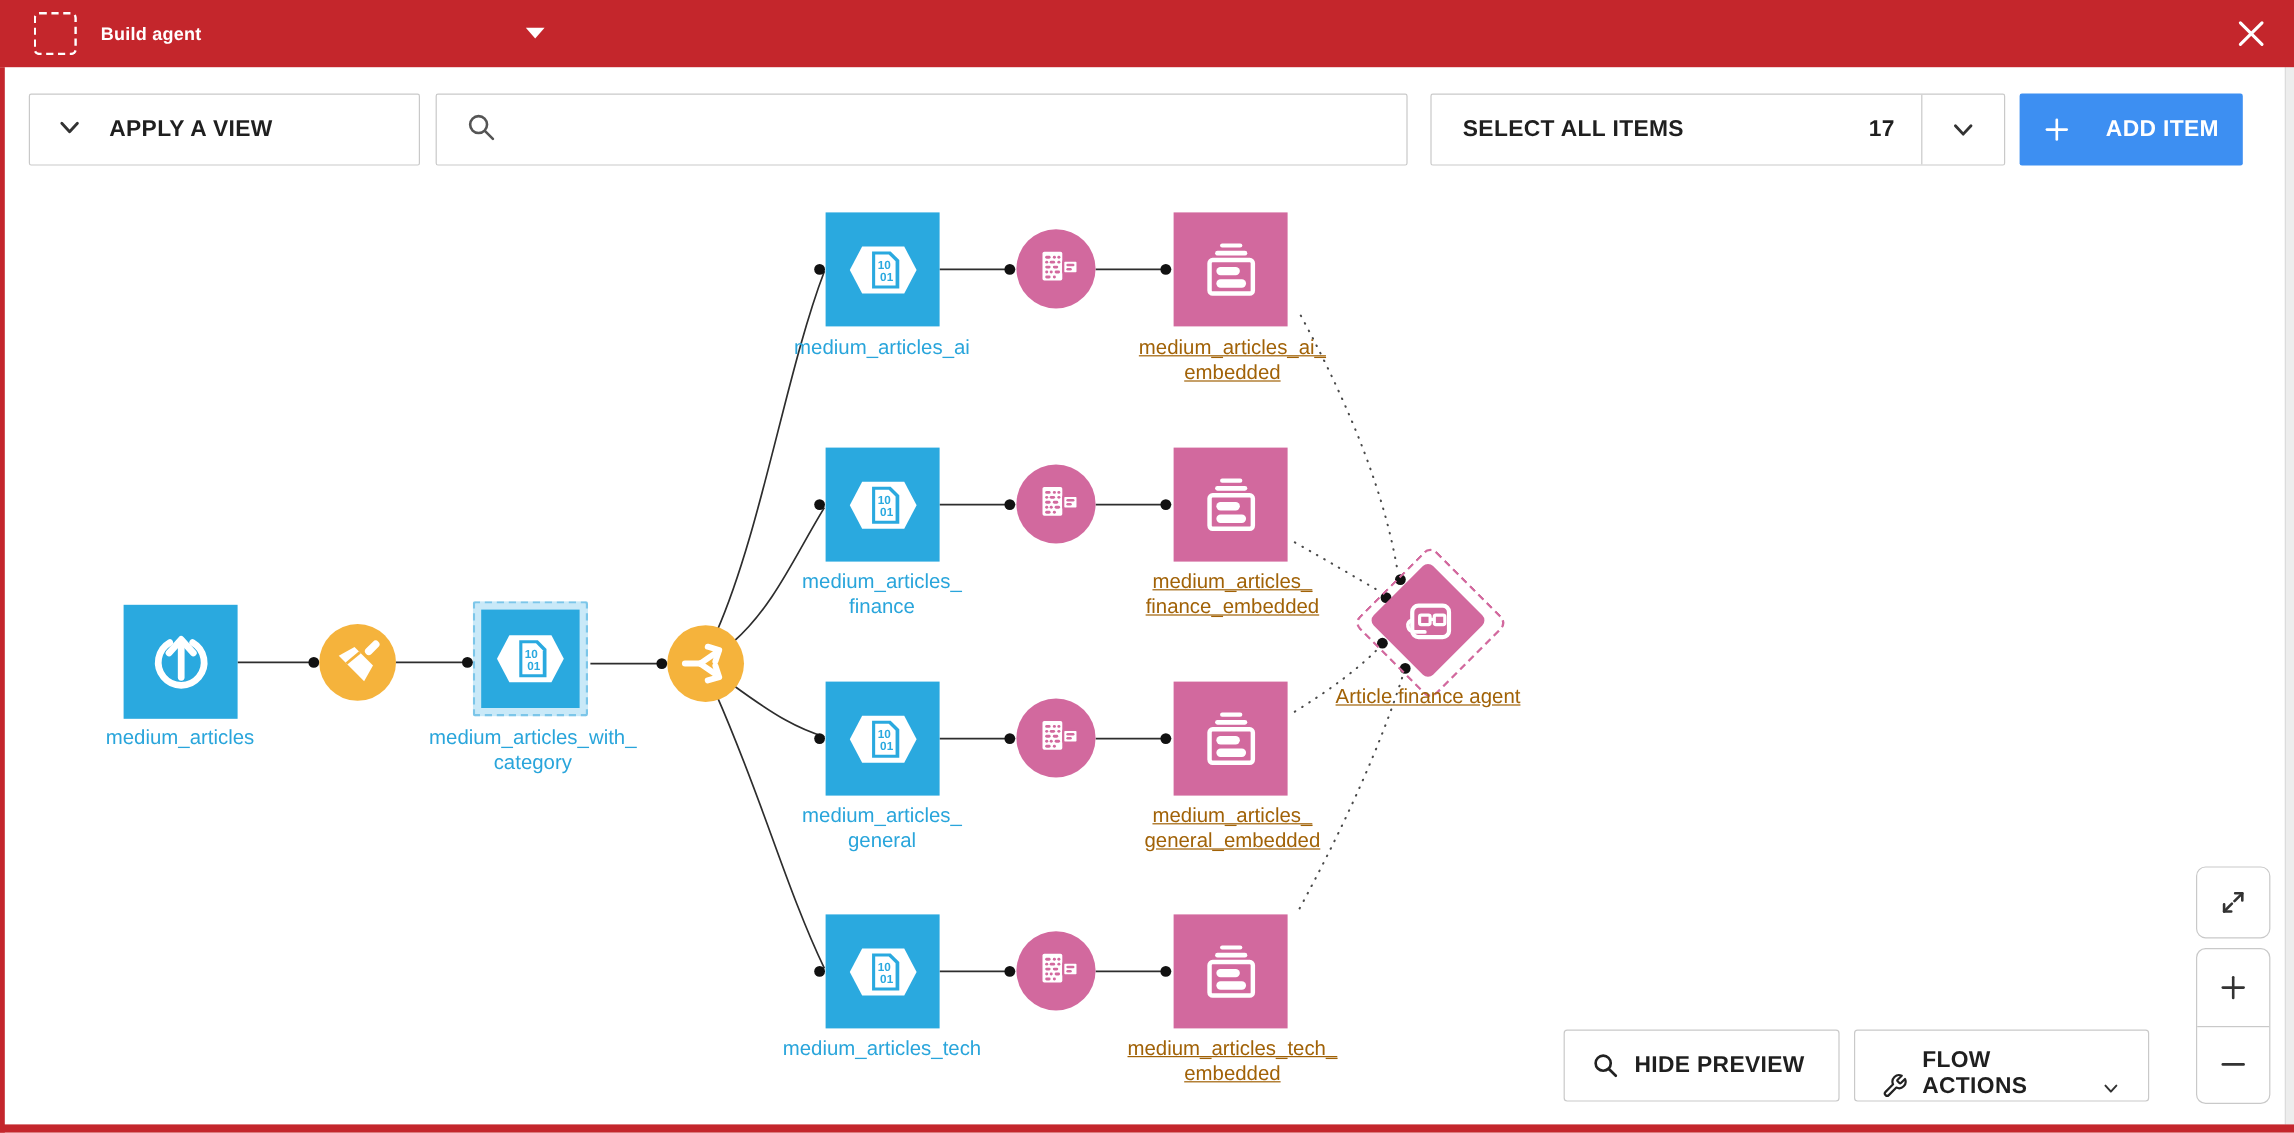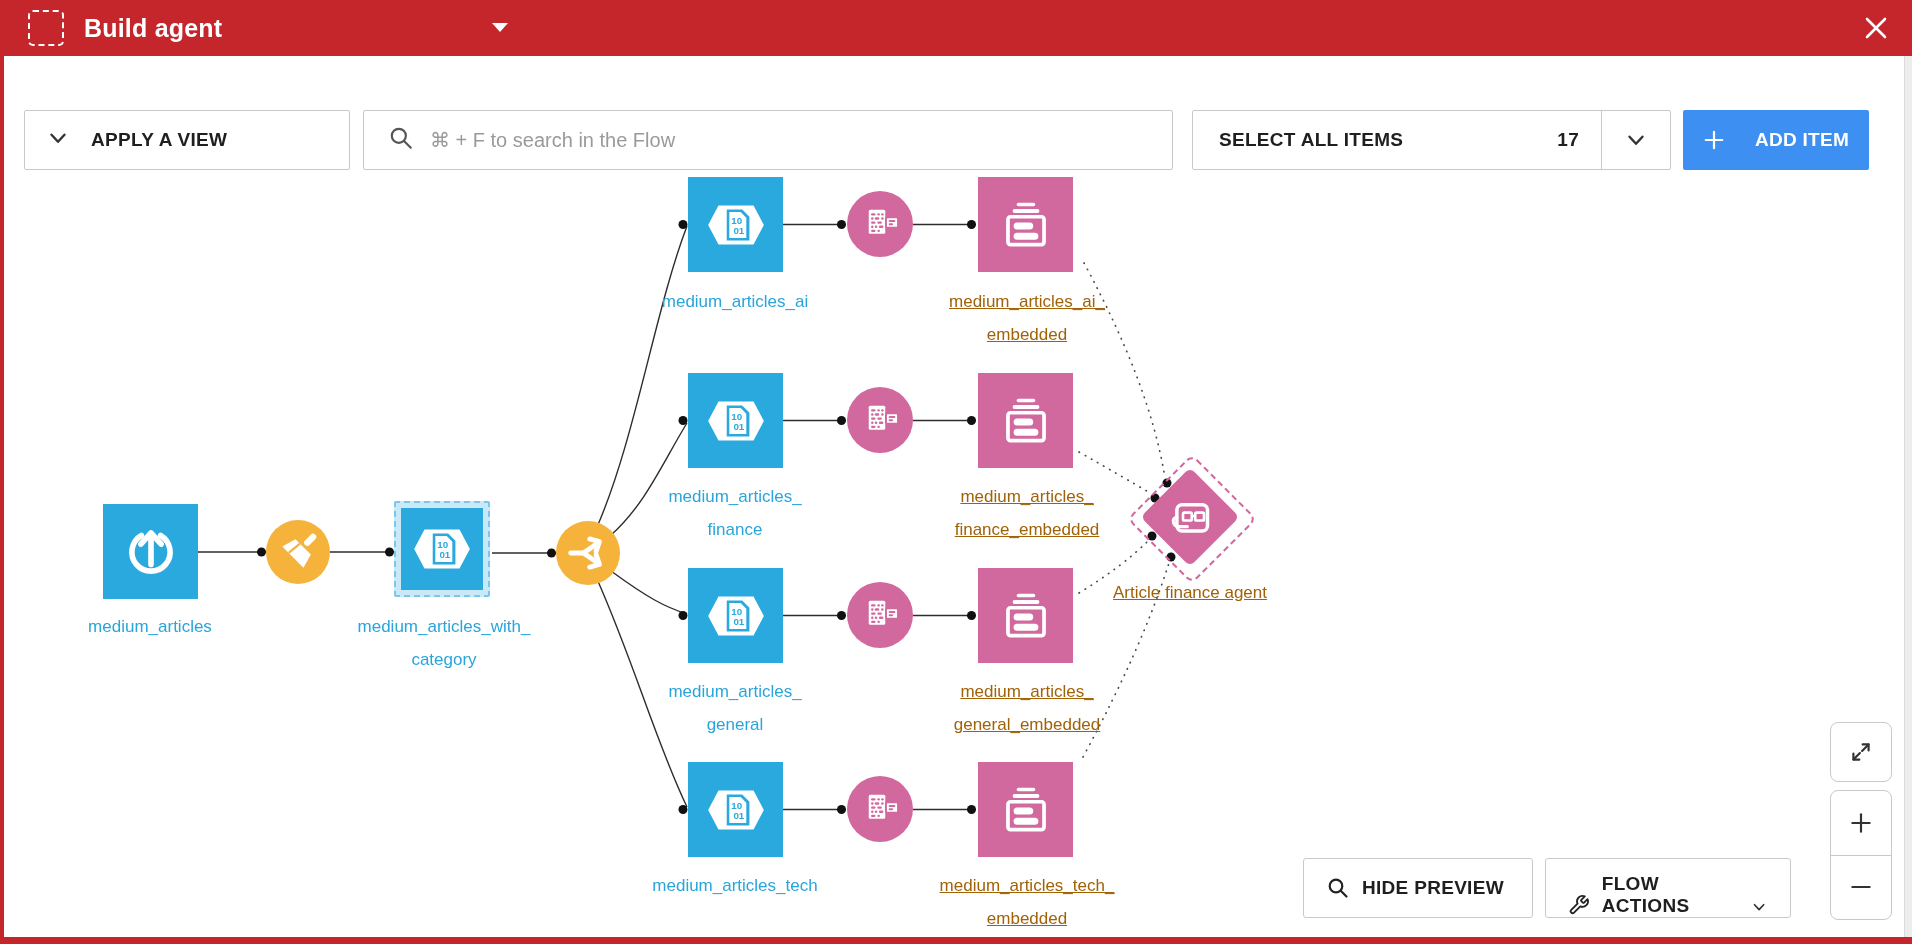--- a/index.html
+++ b/index.html
@@ -5,27 +5,27 @@
   html,body{margin:0;padding:0;}
   body{
     width:1912px;height:944px;position:relative;overflow:hidden;
     background:#ffffff;font-family:"Liberation Sans",sans-serif;
     -webkit-font-smoothing:antialiased;
   }
   
   .hdr{position:absolute;left:0;top:0;width:1912px;height:56px;background:#c4262c;
        display:flex;align-items:center;z-index:10;}
   .hdr-icon{width:32px;height:32px;border:2.5px dashed #fff;border-radius:5px;margin-left:28px;}
-  .hdr-title{color:#fff;font-size:25px;font-weight:600;margin-left:20px;letter-spacing:.2px;}
+  .hdr-title{color:#fff;font-size:15px;font-weight:600;margin-left:20px;letter-spacing:.2px;}
   .hdr-caret{margin-left:270px;display:flex;align-items:center;}
   .hdr-close{position:absolute;right:16px;top:8px;width:40px;height:40px;display:flex;
              align-items:center;justify-content:center;cursor:pointer;}
   
   .tb-box{position:absolute;top:78px;height:60px;background:#fff;border:1px solid #c9c9c9;
-          border-radius:2px;display:flex;align-items:center;box-sizing:border-box;margin-top:32px;}
+          border-radius:2px;display:flex;align-items:center;box-sizing:border-box;}
   .tb-label{font-size:19px;font-weight:700;color:#1f1f1f;letter-spacing:.3px;}
   .apply{left:24px;width:326px;}
   .apply .chev{margin:0 20px 0 20px;}
   .searchbox{left:363px;width:810px;}
   .searchbox .mag{margin:0 14px 0 24px;}
   .searchbox input{border:none;outline:none;flex:1;font-size:20px;color:#444;
                    font-family:"Liberation Sans",sans-serif;background:transparent;}
   .searchbox input::placeholder{color:#9a9a9a;}
   .selectall{left:1192px;width:479px;padding-left:26px;}
   .selectall .count{margin-left:auto;margin-right:22px;}
@@ -41,21 +41,21 @@
   .sq.pink{background:#d2699e;}
   .sel-wrap{position:absolute;width:92px;height:92px;border:2px dashed #7cc6e9;background:#c9e9f8;
             border-radius:2px;display:flex;align-items:center;justify-content:center;z-index:2;cursor:pointer;}
   .sel-wrap .sq{position:static;width:82px;height:82px;}
   .circ{position:absolute;width:64px;height:64px;border-radius:50%;background:#f5b33c;
         display:flex;align-items:center;justify-content:center;z-index:2;cursor:pointer;}
   .circ.pink{width:66px;height:66px;background:#d2699e;}
   .nlabel{position:absolute;width:240px;text-align:center;font-size:17px;line-height:21px;
           color:#29a5db;z-index:3;cursor:pointer;}
   .nlabel.pink{color:#a16207;text-decoration:underline;}
-  .nlabel .ln{display:block;margin-top:12px;}
+  .nlabel .ln{display:block;}
   .diamond-outline{position:absolute;width:88px;height:88px;border:2px dashed #d2699e;
                    border-radius:8px;transform:rotate(45deg);z-index:2;}
   .diamond{position:absolute;width:70px;height:70px;background:#d2699e;border-radius:6px;
            transform:rotate(45deg);display:flex;align-items:center;justify-content:center;
            z-index:2;cursor:pointer;}
   .diamond svg{transform:rotate(-45deg);}
   
   .foot-btn{position:absolute;top:858px;height:60px;background:#fff;border:1px solid #c9c9c9;
             border-radius:3px;display:flex;align-items:center;gap:12px;padding:0 22px;
             box-sizing:border-box;cursor:pointer;z-index:5;}
@@ -106,21 +106,20 @@
   <span class="tb-label">APPLY A VIEW</span>
 </div>
 
 <div class="tb-box searchbox">
   <span class="mag">
     <svg width="26" height="26" viewBox="0 0 24 24">
         <circle cx="10" cy="10" r="6.5" fill="none" stroke="#555" stroke-width="2"></circle>
         <line x1="15" y1="15" x2="21" y2="21" stroke="#555" stroke-width="2" stroke-linecap="round"></line>
       </svg>
   </span>
-  <input type="text" placeholder="⌘ + F to search in the Flow" style="">
 </div>
 
 <div class="tb-box selectall">
   <span class="tb-label">SELECT ALL ITEMS</span>
   <span class="tb-label count">17</span>
   <span class="divider"></span>
   <span class="chev-zone">
     <svg width="26" height="26" viewBox="0 0 24 24">
         <polyline points="6,9 12,15.5 18,9" fill="none" stroke="#333" stroke-width="2.2" stroke-linecap="round" stroke-linejoin="round"></polyline>
       </svg>

